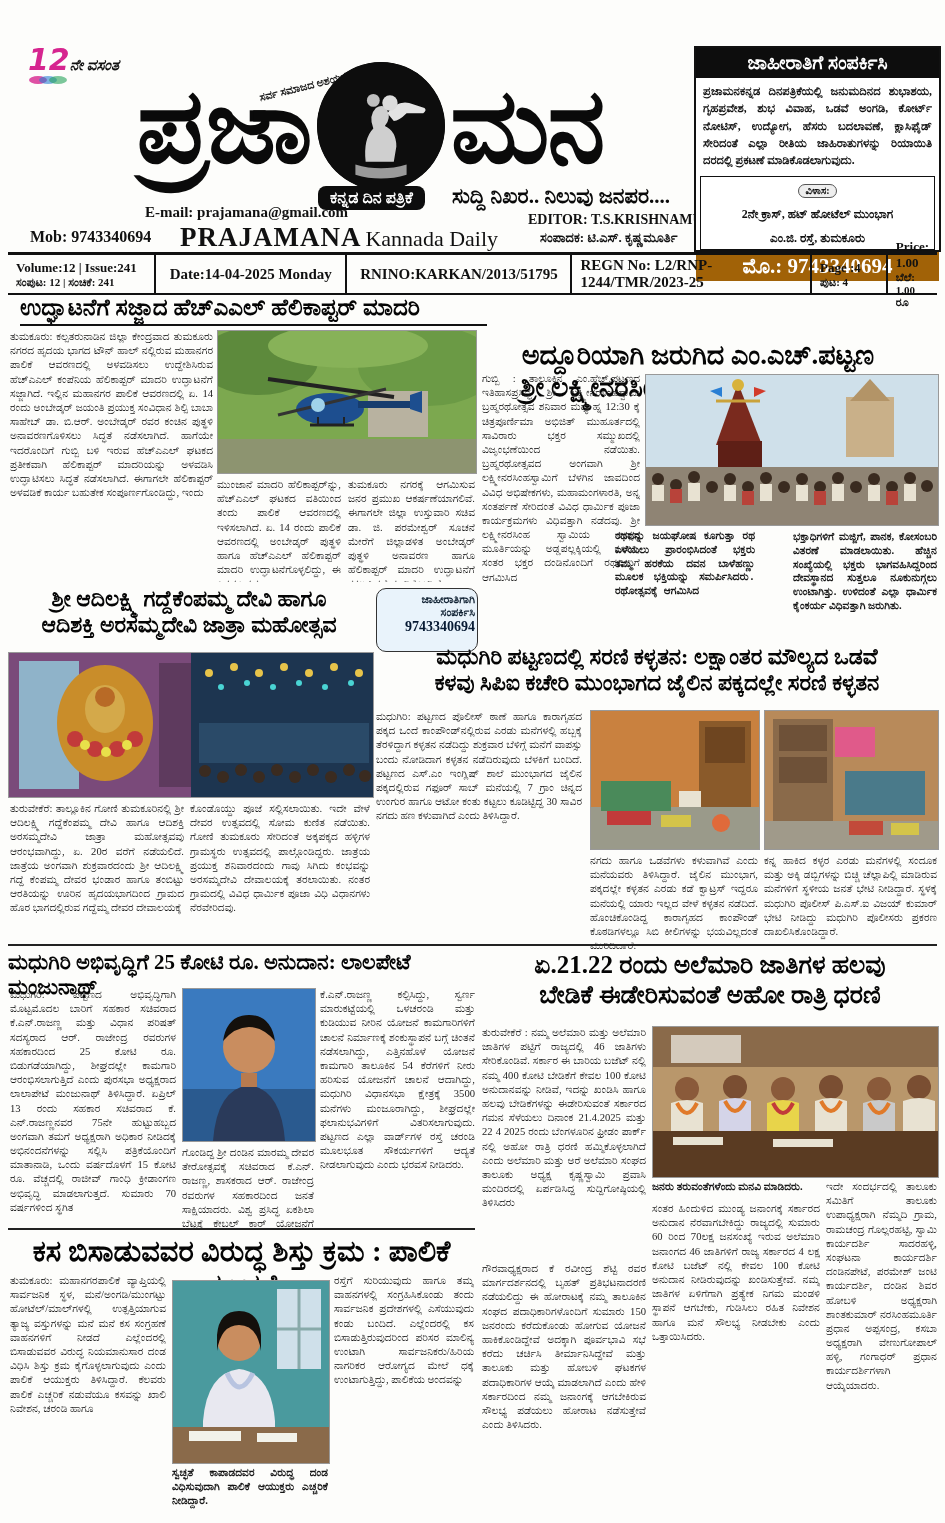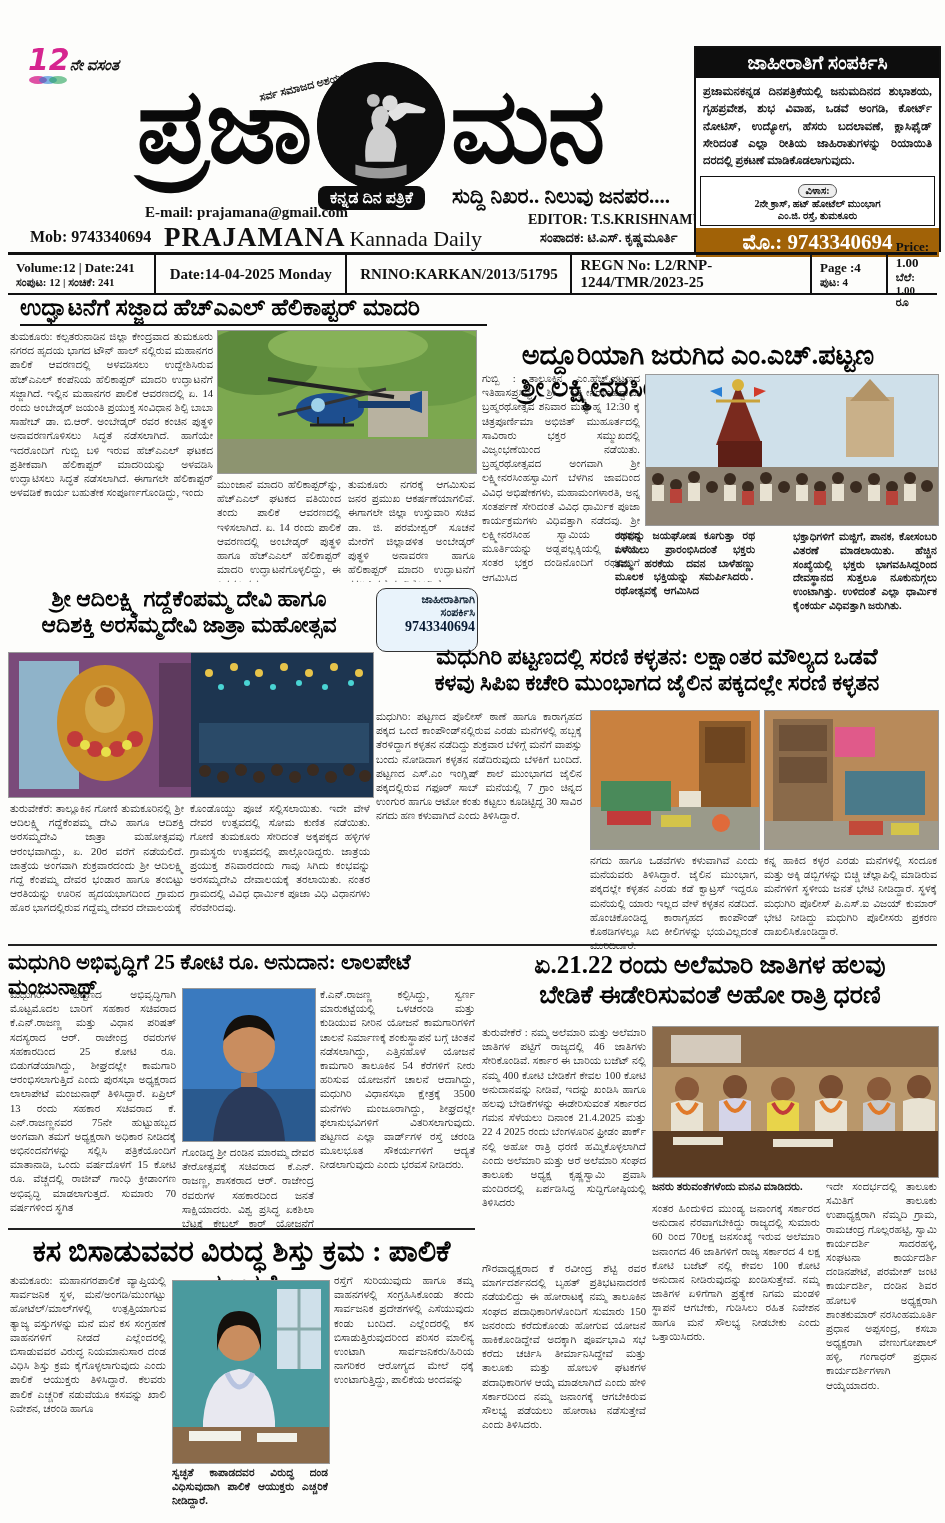--- a/index.html
+++ b/index.html
@@ -24,21 +24,21 @@
   .mob{font-size:16px;font-weight:bold;}
   .pmname{font-size:27px;font-weight:bold;letter-spacing:1px;}
   .pmsuffix{font-size:22px;font-weight:normal;}
   
   .adbox{border:2px solid #111;background:#fff;}
   .adbox .hdr{background:#0d0d0d;color:#fff;text-align:center;font-size:19px;font-weight:bold;padding:4px 0;}
   .adbox .bdy{font-size:11.5px;font-weight:bold;padding:5px 7px;text-align:justify;line-height:1.5;}
   .adbox .addr{border:1.5px solid #111;margin:2px 4px;text-align:center;padding:3px 10px;}
   .adbox .addr .lbl{display:inline-block;border:1px solid #555;border-radius:8px;background:#eee;
                     font-size:10px;font-weight:bold;padding:0 6px;}
-  .adbox .addr .l1{font-size:10px;font-weight:bold;}
+  .adbox .addr .l1{font-size:12px;font-weight:bold;margin-top:9px;}
   .adbox .phone{background:#a16207;color:#fff;text-align:center;font-size:21px;font-weight:bold;padding:2px 0;}
   
   .infobar{border-top:3px solid #111;border-bottom:2px solid #111;display:flex;align-items:stretch;}
   .infobar .cell{padding:2px 8px;display:flex;flex-direction:column;justify-content:center;
                  border-right:2px solid #111;font-family:"Liberation Serif",serif;}
   .infobar .cell:last-child{border-right:none;}
   .infobar .en{font-size:13px;font-weight:bold;}
   .infobar .kn{font-size:11px;font-weight:bold;}
   .infobar .big{font-size:15px;font-weight:bold;}
   
@@ -86,39 +86,39 @@
   </div>
 
   <div class="abs email" style="left:145px;top:204px;">E-mail: prajamana@gmail.com</div>
   <div class="abs" style="left:318px;top:186px;">
     <span class="badge">ಕನ್ನಡ ದಿನ ಪತ್ರಿಕೆ</span>
   </div>
   <div class="abs slogan" style="left:452px;top:184px;">ಸುದ್ದಿ ನಿಖರ.. ನಿಲುವು ಜನಪರ....</div>
   <div class="abs editor-en" style="left:528px;top:212px;">EDITOR: T.S.KRISHNAMURTHY</div>
   <div class="abs editor-kn" style="left:540px;top:230px;">ಸಂಪಾದಕ: ಟಿ.ಎಸ್. ಕೃಷ್ಣಮೂರ್ತಿ</div>
   <div class="abs mob" style="left:30px;top:228px;">Mob: 9743340694</div>
-  <div class="abs" style="left:164px;top:222px;">
+  <div class="abs" style="left:180px;top:222px;">
     <span class="pmname">PRAJAMANA</span>
     <span class="pmsuffix">Kannada Daily</span>
   </div>
 
   <div class="abs adbox" style="left:694px;top:46px;width:243px;height:202px;">
     <div class="hdr">ಜಾಹೀರಾತಿಗೆ ಸಂಪರ್ಕಿಸಿ</div>
     <div class="bdy">ಪ್ರಜಾಮನಕನ್ನಡ ದಿನಪತ್ರಿಕೆಯಲ್ಲಿ ಜನುಮದಿನದ ಶುಭಾಶಯ, ಗೃಹಪ್ರವೇಶ, ಶುಭ ವಿವಾಹ, ಒಡವೆ ಅಂಗಡಿ, ಕೋರ್ಟ್ ನೋಟಿಸ್, ಉದ್ಯೋಗ, ಹೆಸರು ಬದಲಾವಣೆ, ಕ್ಲಾಸಿಫೈಡ್ ಸೇರಿದಂತೆ ಎಲ್ಲಾ ರೀತಿಯ ಜಾಹಿರಾತುಗಳನ್ನು ರಿಯಾಯಿತಿ ದರದಲ್ಲಿ ಪ್ರಕಟಣೆ ಮಾಡಿಕೊಡಲಾಗುವುದು.</div>
     <div class="addr">
       <span class="lbl">ವಿಳಾಸ:</span>
       <div class="l1">2ನೇ ಕ್ರಾಸ್, ಹಟ್ ಹೋಟೆಲ್ ಮುಂಭಾಗ</div>
       <div class="l1">ಎಂ.ಜಿ. ರಸ್ತೆ, ತುಮಕೂರು</div>
     </div>
     <div class="phone">ಮೊ.: 9743340694</div>
   </div>
 
   <div class="abs infobar" style="left:8px;top:252px;width:929px;height:38px;">
     <div class="cell" style="width:135px;">
-      <span class="en"><span>Volume:12</span> | <span>Date:241</span></span>
+      <span class="en"><span>Volume:12</span> | <span>Issue:241</span></span>
       <span class="kn"><span>ಸಂಪುಟ: 12</span> | <span>ಸಂಚಿಕೆ: 241</span></span>
     </div>
     <div class="cell" style="width:180px;align-items:center;">
       <span class="big">Date:14-04-2025 Monday</span>
     </div>
     <div class="cell" style="width:215px;align-items:center;">
       <span class="big">RNINO:KARKAN/2013/51795</span>
     </div>
     <div class="cell" style="width:230px;align-items:center;">
       <span class="big">REGN No: L2/RNP-1244/TMR/2023-25</span>

